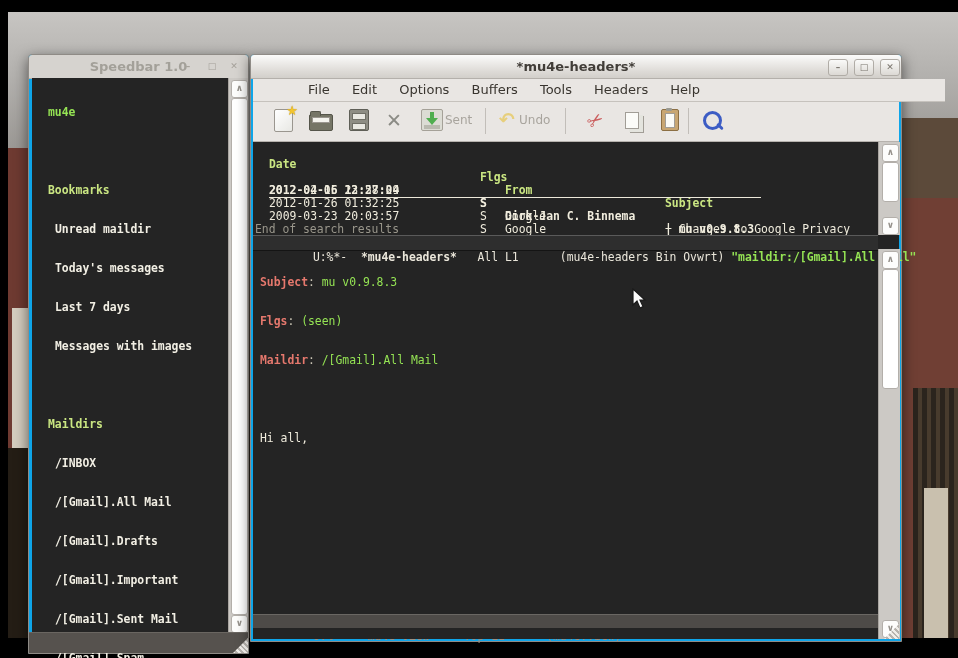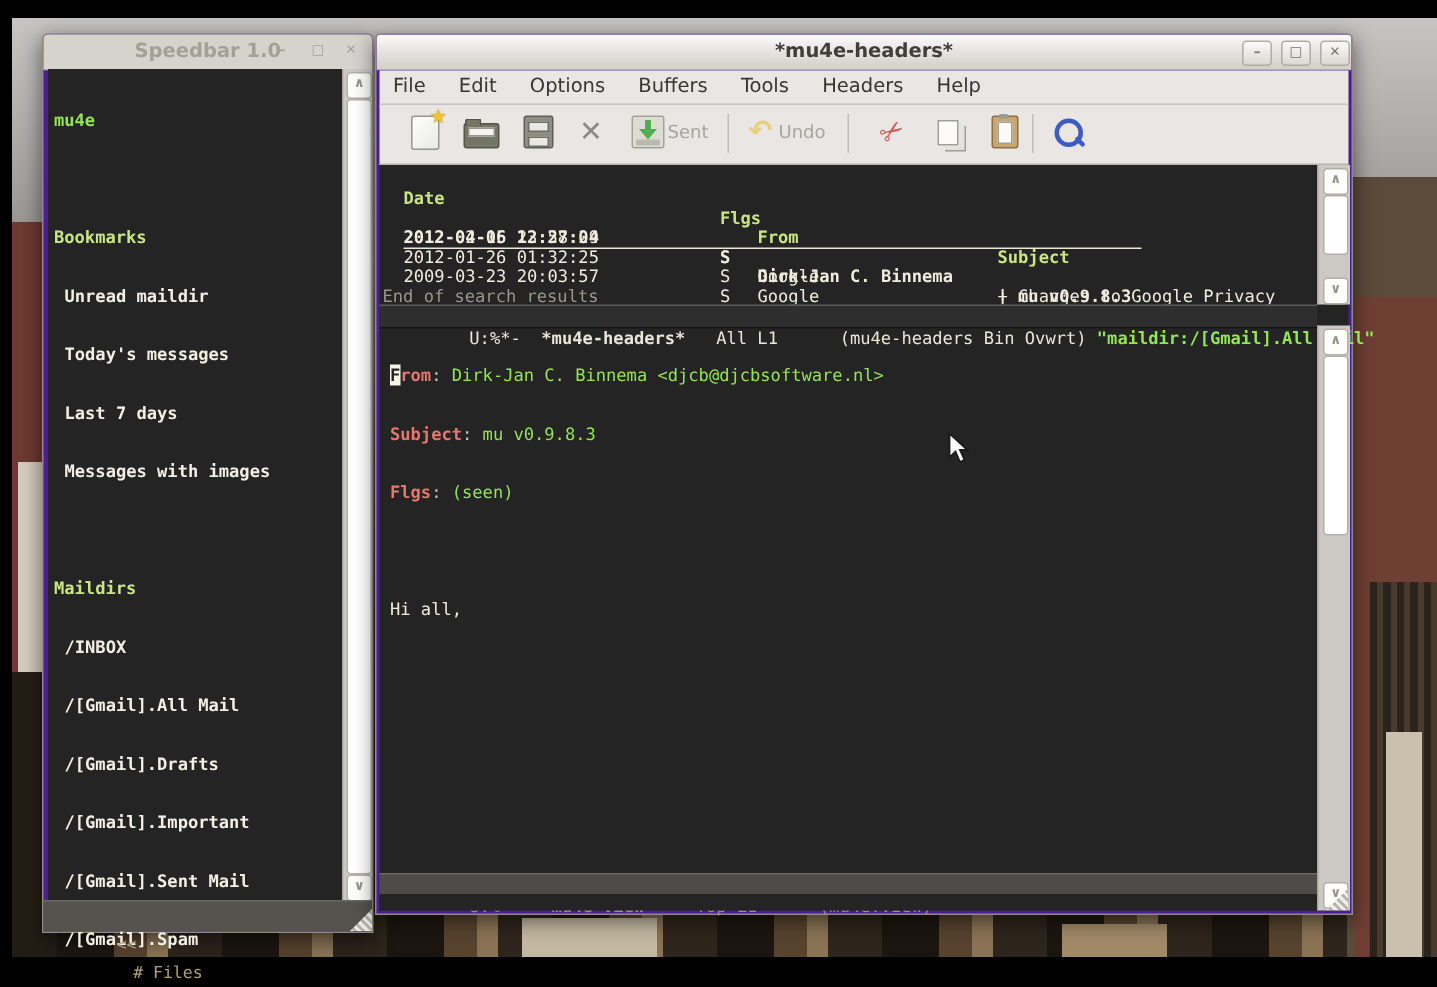--- a/index.html
+++ b/index.html
@@ -5,21 +5,21 @@
   html,body{margin:0;padding:0;background:#000;}
   .stage{position:relative;width:958px;height:658px;background:#000;overflow:hidden;
          font-family:"DejaVu Sans",sans-serif;}
   .abs{position:absolute;}
   
   .photo{left:8px;top:12px;width:950px;height:626px;
     background:linear-gradient(180deg,#c7c5c2 0%,#b3b1ae 10%,#96938f 24%,#7c756c 34%,#574c40 48%,#372e25 66%,#231d16 100%);}
   .bld{position:absolute;bottom:0;}
   
   .win{position:absolute;border:1px solid #8f8b86;border-radius:4px 4px 0 0;
-       box-shadow:0 4px 14px rgba(0,0,0,.55);background:#4c1d95;}
+       box-shadow:0 4px 14px rgba(0,0,0,.55);background:#0ea5e9;margin-top:32px;}
   .titlebar{position:absolute;left:0;top:0;right:0;height:23px;border-radius:3px 3px 0 0;
        background:linear-gradient(180deg,#fbfbfa,#dedbd7 70%,#d2cfca);border-bottom:1px solid #b4b0ab;}
   .titlebar.inactive{background:#d6d3cf;}
   .wtitle{position:absolute;width:100%;text-align:center;top:4px;font-size:13px;font-weight:bold;color:#413d38;}
   .wtitle.inactive{color:#a3a099;font-weight:bold;}
   .wbtn{position:absolute;top:4px;width:18px;height:15px;border:1px solid #b0aca6;border-radius:3px;
         background:linear-gradient(180deg,#fafaf9,#dcd9d4);color:#7a756e;font-size:9px;font-weight:bold;
         text-align:center;line-height:14px;}
   .wbtn.flat{border:none;background:none;color:#a5a19a;}
   
@@ -39,21 +39,21 @@
   .sb-line{height:13px;}
   .sb-item{padding-left:7px;color:#f2efe4;font-weight:bold;cursor:pointer;}
   .sb-status{position:absolute;left:0;right:0;bottom:0;height:20px;background:#56524e;
              border-top:1px solid #6a6661;color:#b0a083;font-family:"DejaVu Sans Mono",monospace;
              font-size:11px;line-height:19px;white-space:pre;}
   .grip{position:absolute;right:0;bottom:0;width:15px;height:15px;
         background:repeating-linear-gradient(45deg,#efece8 0 2px,#b7b3ae 2px 4px);
         clip-path:polygon(100% 0,100% 100%,0 100%);}
   
   .menubar{position:absolute;left:2px;top:24px;width:646px;height:22px;background:#e9e6e3;
-           border-bottom:1px solid #c6c2bd;font-size:13px;color:#39352f;}
+           border-bottom:1px solid #c6c2bd;font-size:13px;color:#39352f;padding-left:46px;}
   .menu-item{display:inline-block;margin:3px 9px 0 9px;cursor:pointer;}
   .toolbar{position:absolute;left:2px;top:47px;width:646px;height:39px;background:#e9e6e3;
            border-bottom:1px solid #b6b2ad;}
   .tb{position:absolute;top:7px;cursor:pointer;}
   .tb-label{position:absolute;top:11px;font-size:12px;color:#a8a49d;}
   .tb-sep{position:absolute;top:6px;width:1px;height:26px;background:#c2beb9;}
   
   .ic-page{width:17px;height:21px;background:linear-gradient(135deg,#fff,#e8e8e4);border:1px solid #9a968f;border-radius:2px;}
   .ic-star{position:absolute;right:-5px;top:-6px;color:#f2c430;font-size:13px;text-shadow:0 0 1px #a27d10;}
   .ic-folder{width:22px;height:15px;background:#757566;border:1px solid #55554a;border-radius:2px;margin-top:5px;position:relative;}
@@ -111,21 +111,21 @@
   </div>
 
   <div class="win" style="left:28px;top:22px;width:219px;height:598px;">
     <div class="titlebar inactive">
       <div class="wtitle inactive">Speedbar 1.0</div>
       <span class="wbtn flat" style="left:150px;">–</span>
       <span class="wbtn flat" style="left:174px;">□</span>
       <span class="wbtn flat" style="left:196px;">✕</span>
     </div>
 
-    <div class="abs dark" style="left:3px;top:23px;width:196px;height:555px;">
+    <div class="abs dark" style="left:3px;top:23px;width:196px;height:555px;padding-left:12px;">
       <div class="mono" style="padding:2px 0 0 4px;">
         <div class="sb-line green bold">mu4e</div>
         <div class="sb-line"></div>
         <div class="sb-line olive bold">Bookmarks</div>
         <div class="sb-line sb-item">Unread maildir</div>
         <div class="sb-line sb-item">Today's messages</div>
         <div class="sb-line sb-item">Last 7 days</div>
         <div class="sb-line sb-item">Messages with images</div>
         <div class="sb-line"></div>
         <div class="sb-line olive bold">Maildirs</div>
@@ -259,23 +259,23 @@
         <div class="sc-btn" style="top:2px;left:3px;">∧</div>
         <div class="sc-thumb" style="top:20px;height:38px;left:3px;"></div>
         <div class="sc-btn" style="top:75px;left:3px;">∨</div>
       </div>
 
       <div class="ml ml1" style="top:93px;">
         <span style="padding-left:5px;">U:%*-  </span><span class="bold">*mu4e-headers*</span><span>   All L1      (mu4e-headers Bin Ovwrt) </span><span class="green bold">"maildir:/[Gmail].All Mail"</span>
       </div>
 
       <div class="abs mono cream" style="left:7px;top:108px;width:618px;height:364px;overflow:hidden;">
-        <div class="mline f0"><span class="flabel">From</span><span class="green">Dirk-Jan C. Binnema &lt;djcb@djcbsoftware.nl&gt;</span></div>
         <div class="mline"><span class="flabel">Subject</span><span class="green">mu v0.9.8.3</span></div>
         <div class="mline"><span class="flabel">Flgs</span><span class="green">(seen)</span></div>
+        <div class="mline"><span class="flabel">Maildir</span><span class="green">/[Gmail].All Mail</span></div>
         <div class="mline"></div>
         <div class="mline">Hi all,</div>
         <div class="mline"></div>
         
         
         
         
         
         
         

